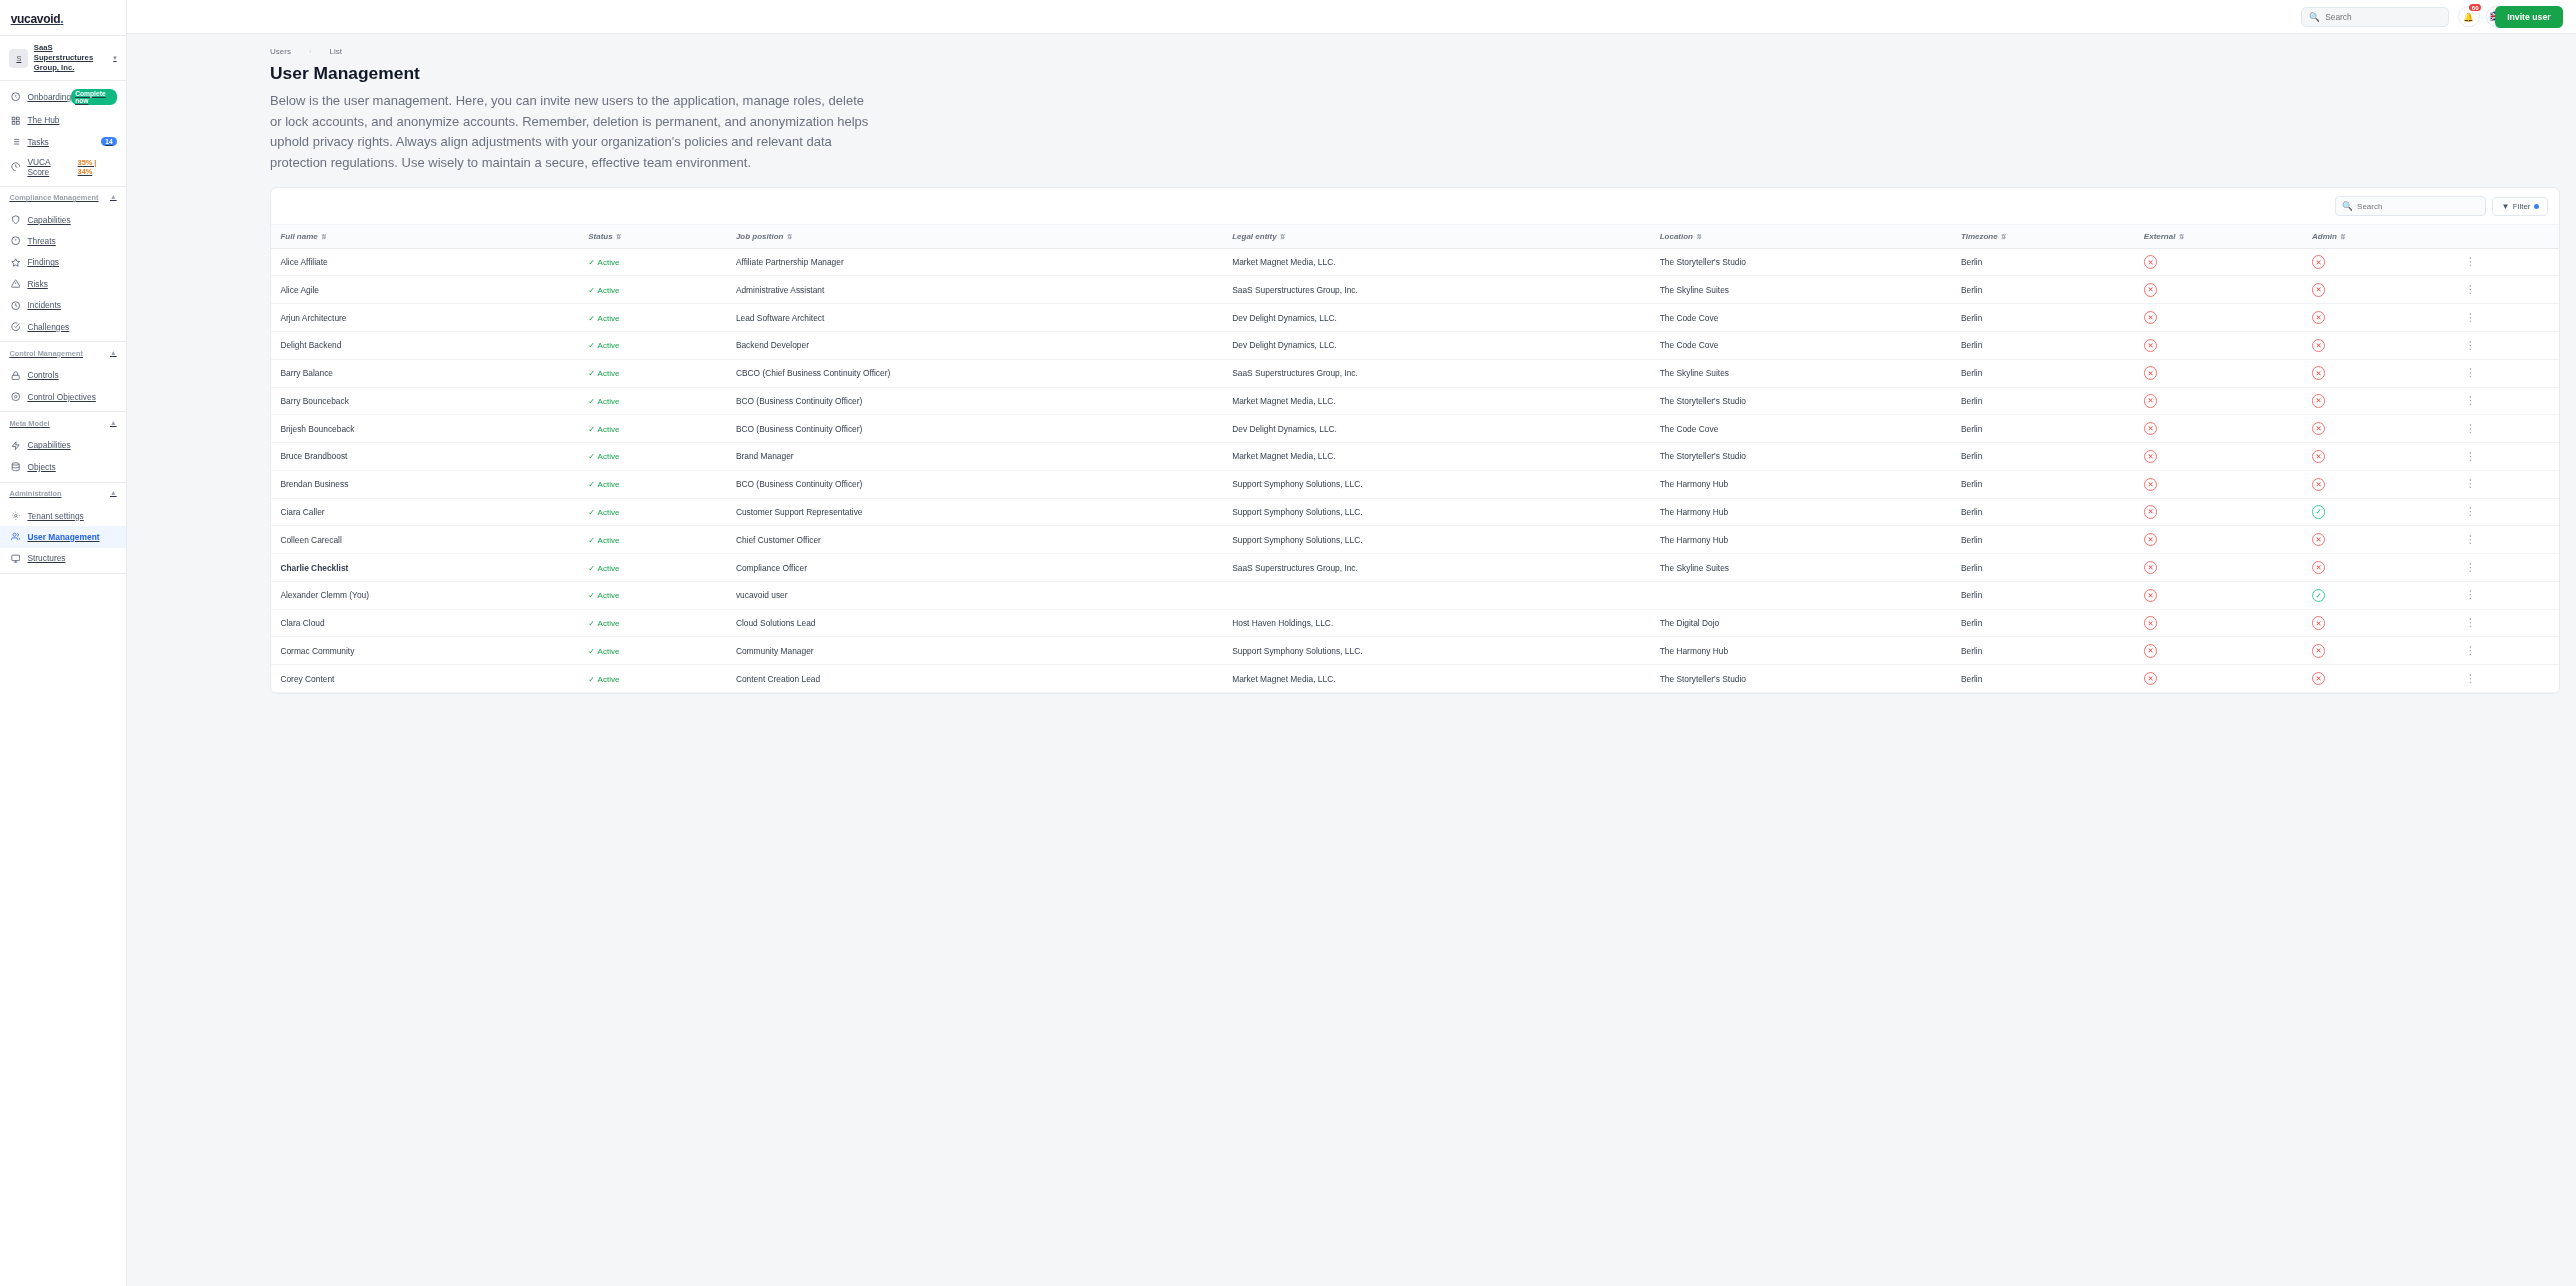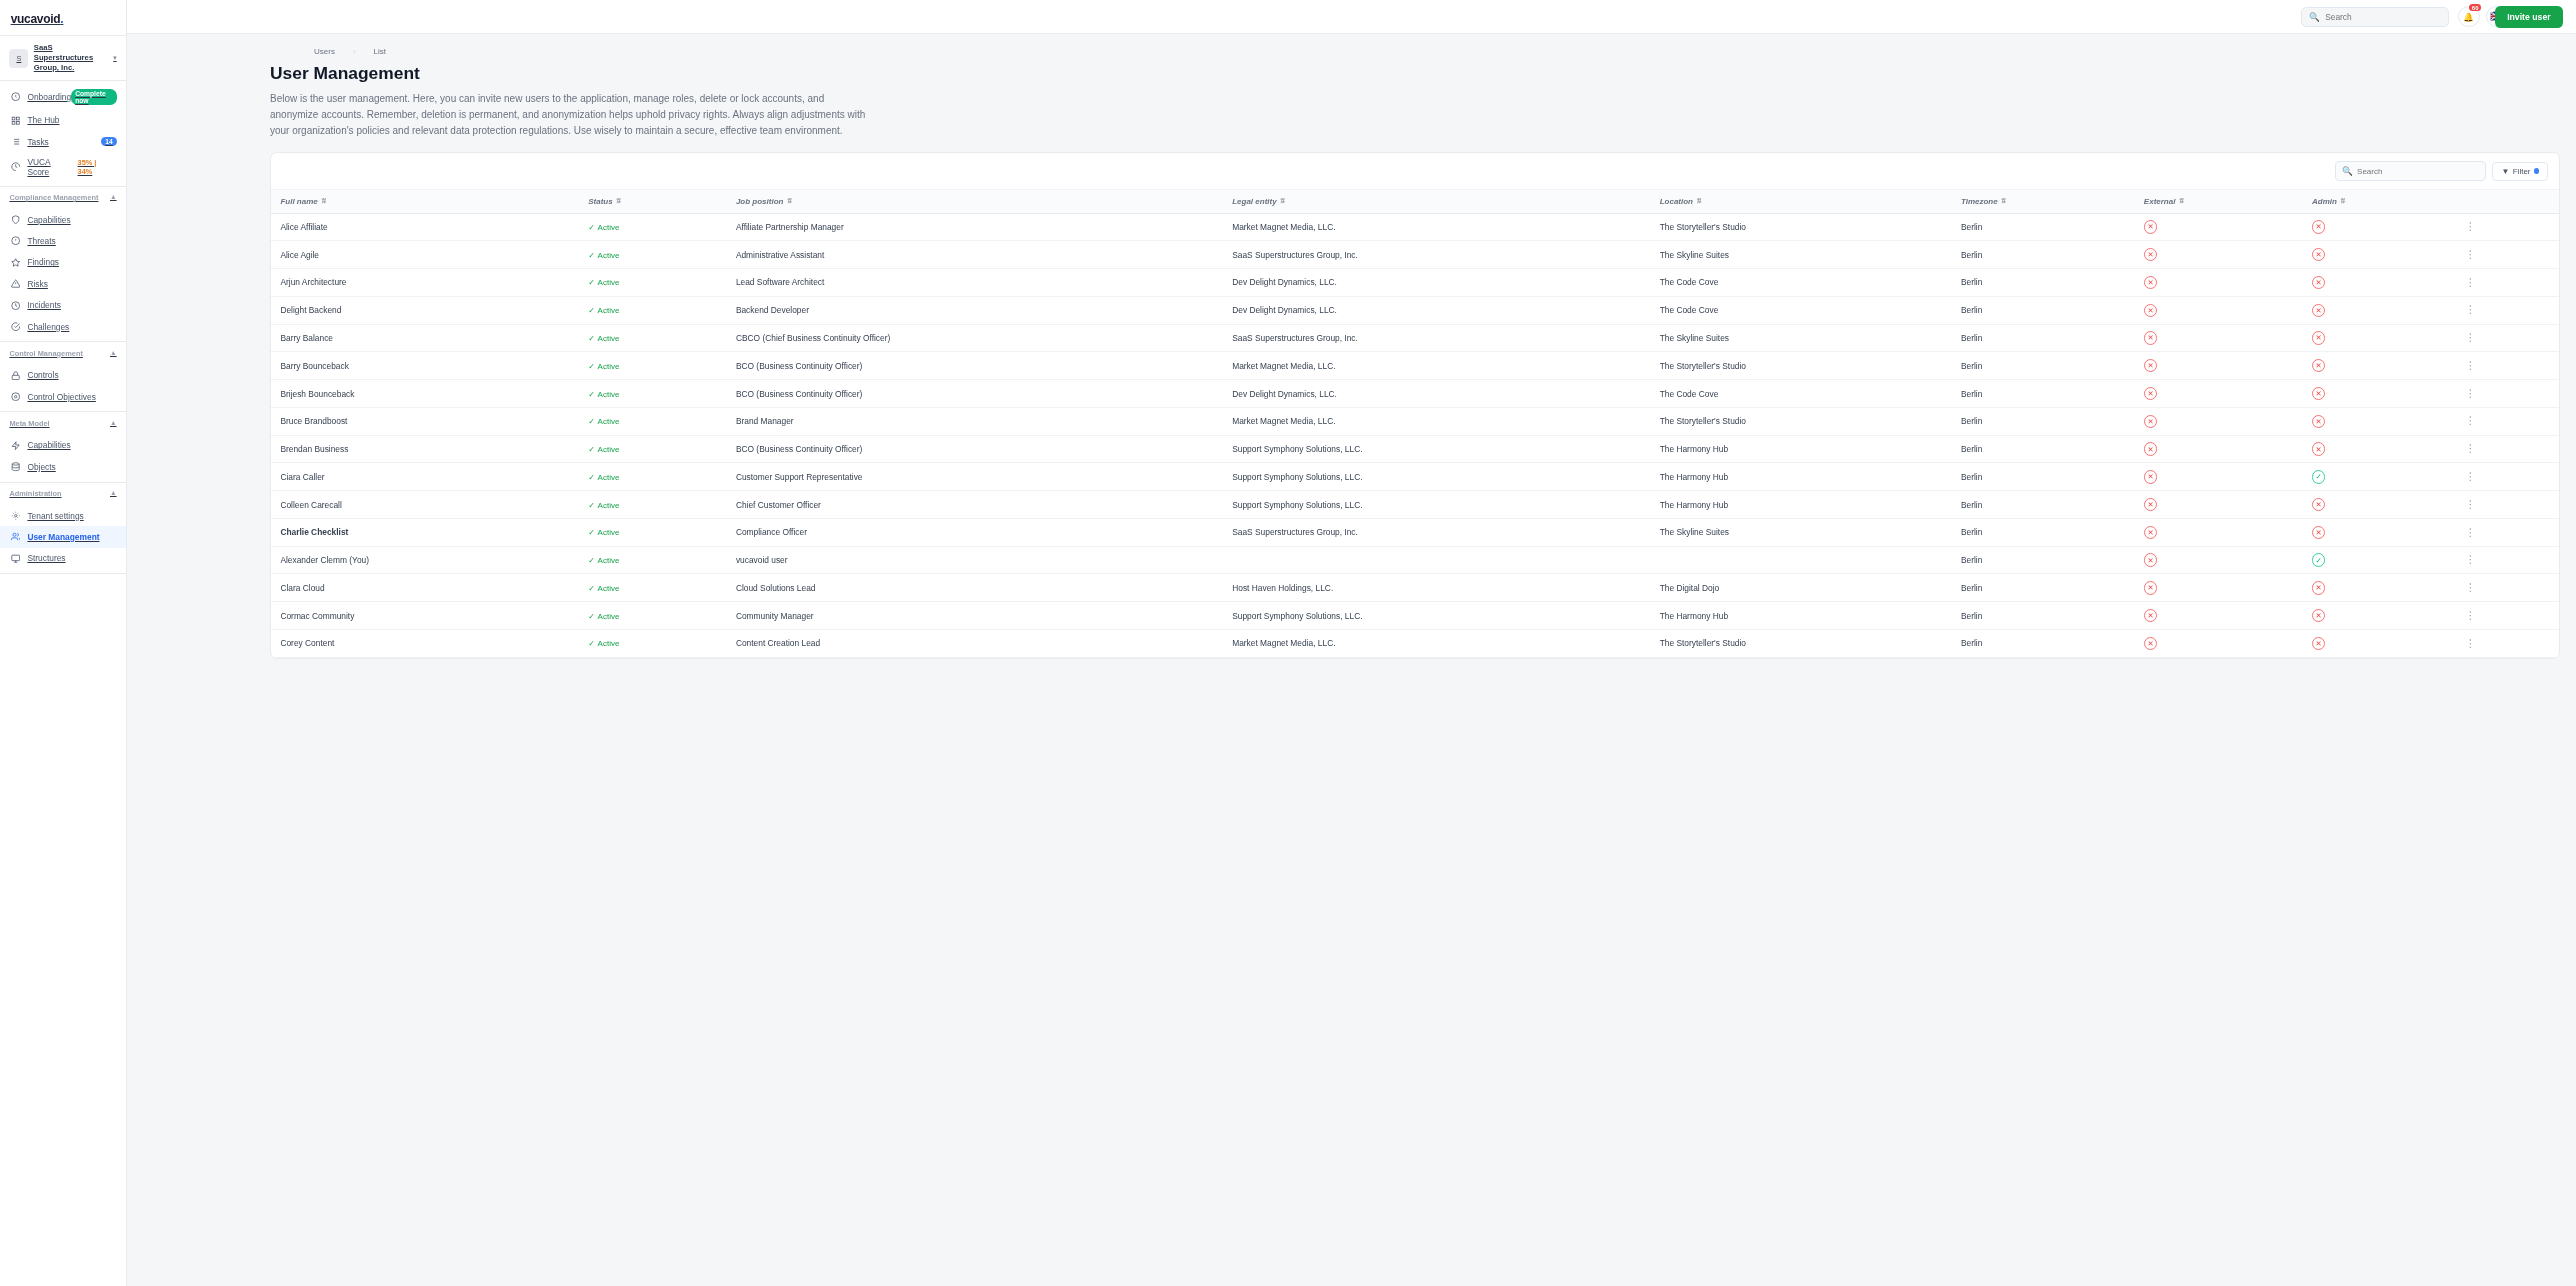--- a/index.html
+++ b/index.html
@@ -103,27 +103,27 @@
       margin-left: 127px;
       margin-top: 34px;
       flex: 1;
       overflow-y: auto;
       padding: 13.4px 16px;
       background: #f5f6f8;
     }
 
     .breadcrumb {
       display: flex; align-items: center; gap: 18px;
-      font-size: 8px; color: #6b7280; margin-bottom: 6.7px; margin-left: 44px;
+      font-size: 8px; color: #6b7280; margin-bottom: 6.7px;
     }
     .breadcrumb a { color: #6b7280; text-decoration: none; }
     .breadcrumb .sep { color: #d1d5db; }
 
     .page-title { font-size: 17.4px; font-weight: 700; color: #111827; margin-bottom: 6.7px; }
-    .page-desc { font-size: 10px; color: #6b7280; line-height: 1.6; max-width: 604px; margin-bottom: 13.4px; }
+    .page-desc { font-size: 13px; color: #6b7280; line-height: 1.6; max-width: 604px; margin-bottom: 13.4px; }
 
     .table-container {
       background: #fff; border-radius: 6.7px; border: 0.7px solid #e8eaed;
       overflow: hidden;
     }
     .table-toolbar {
       display: flex; align-items: center; justify-content: flex-end;
       padding: 8px 10.7px; gap: 6.7px; border-bottom: 0.7px solid #f0f2f5;
     }
     .table-search {

